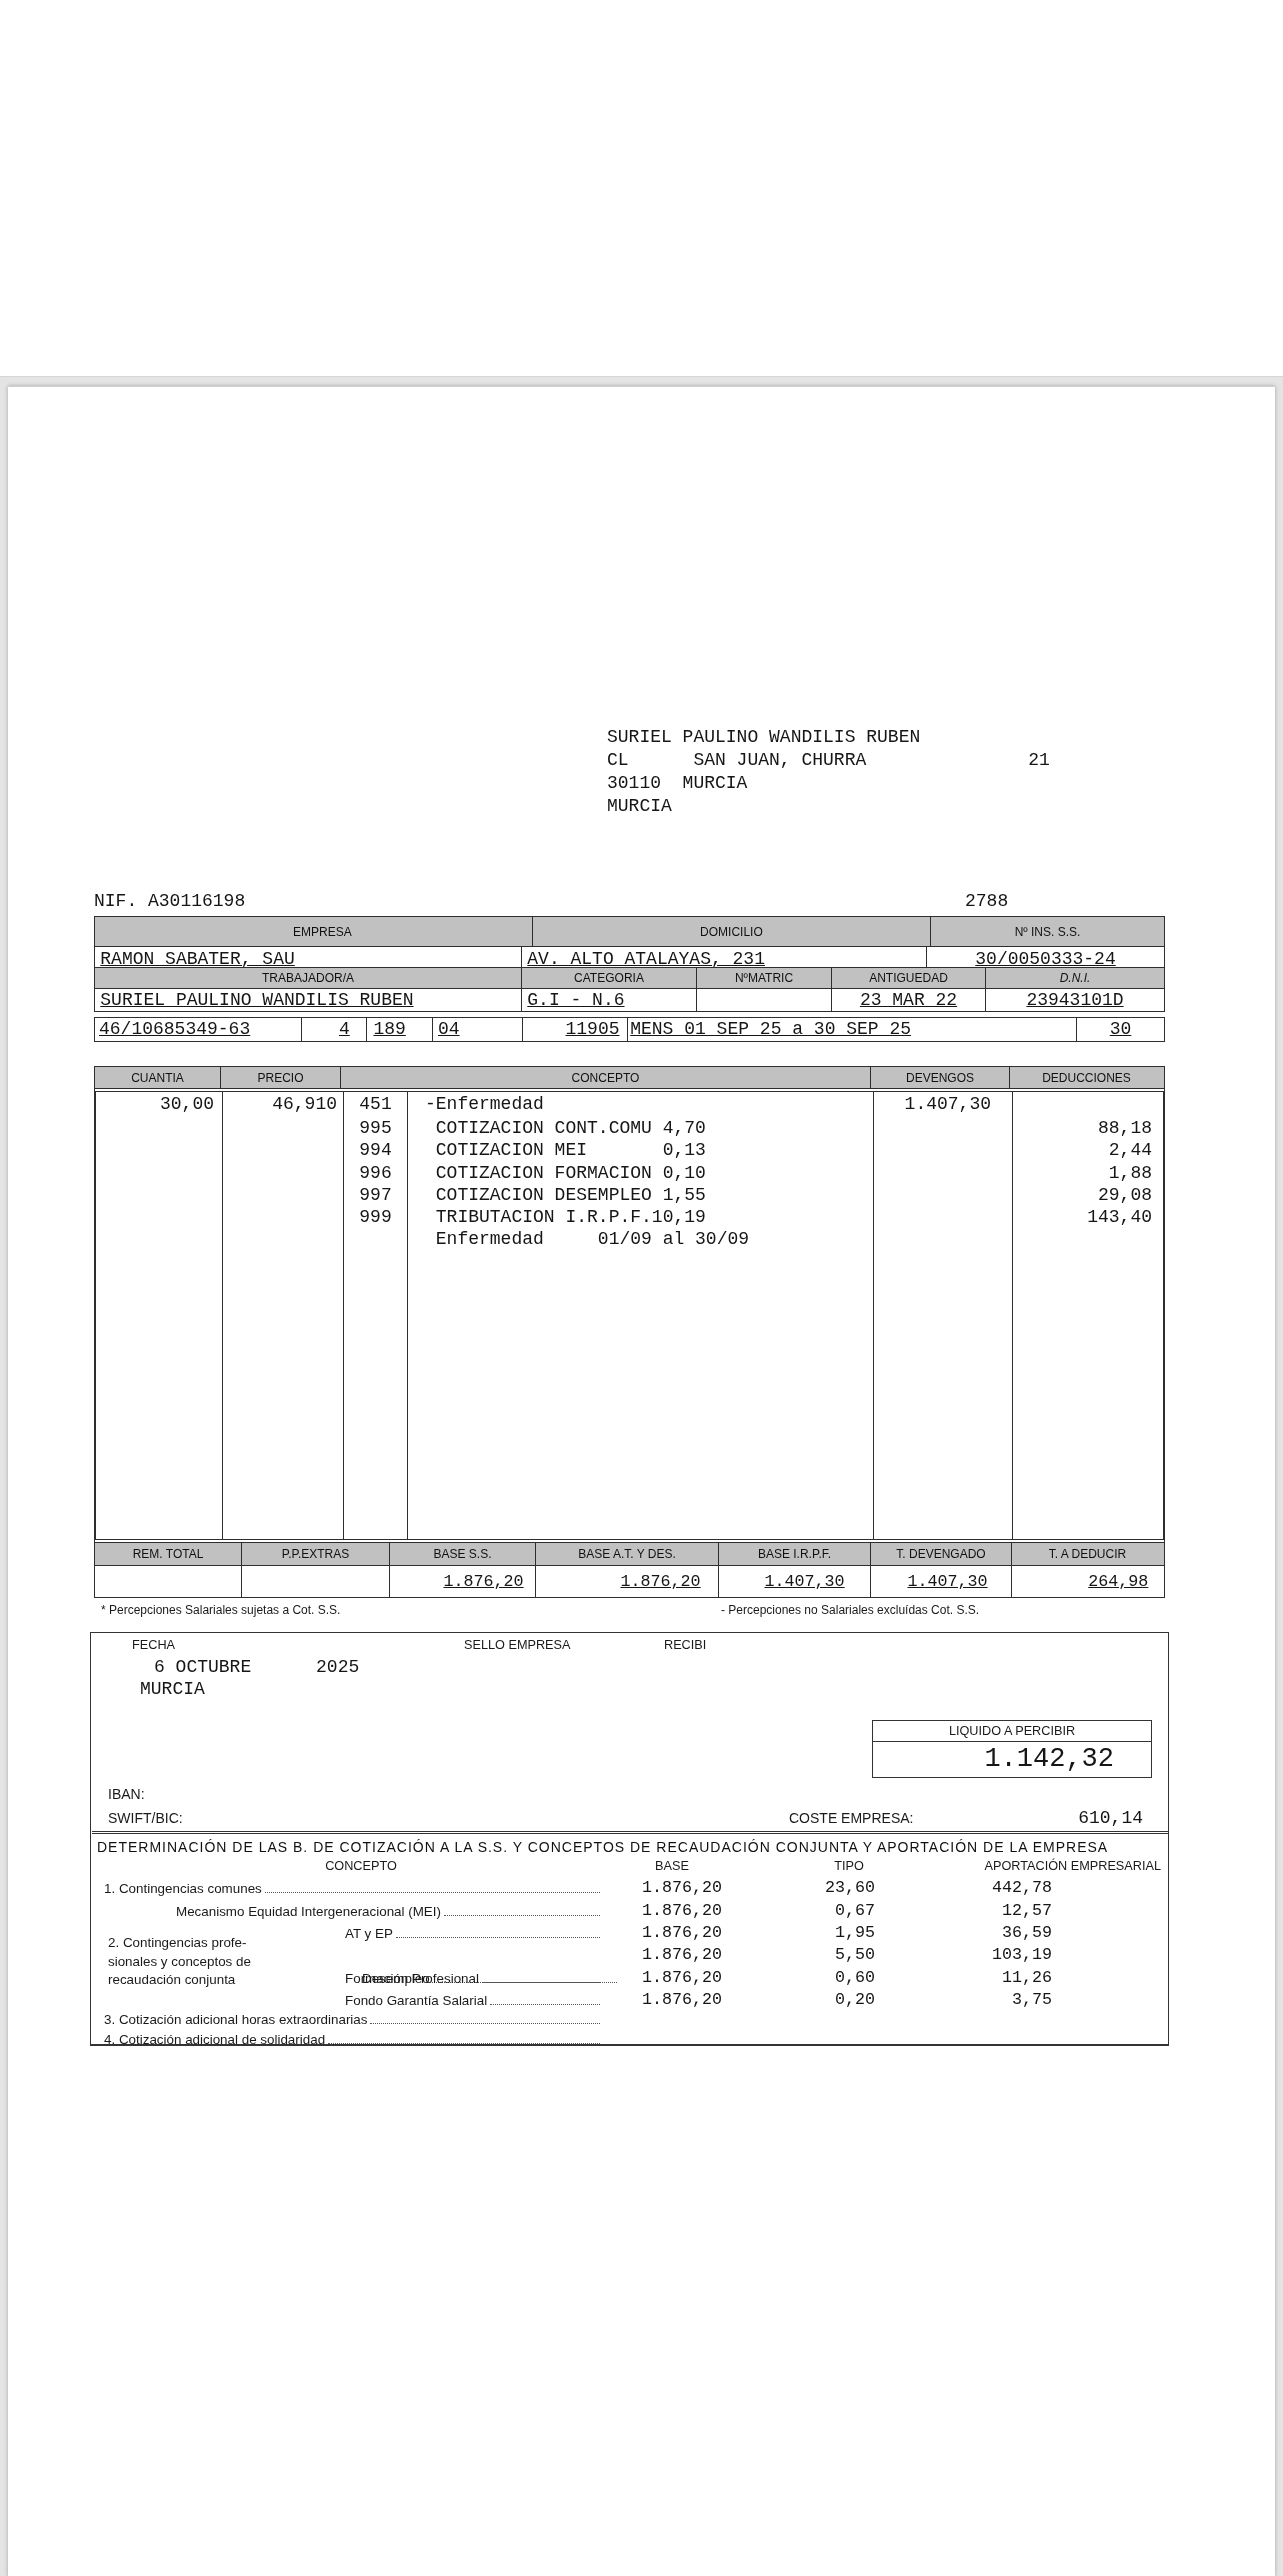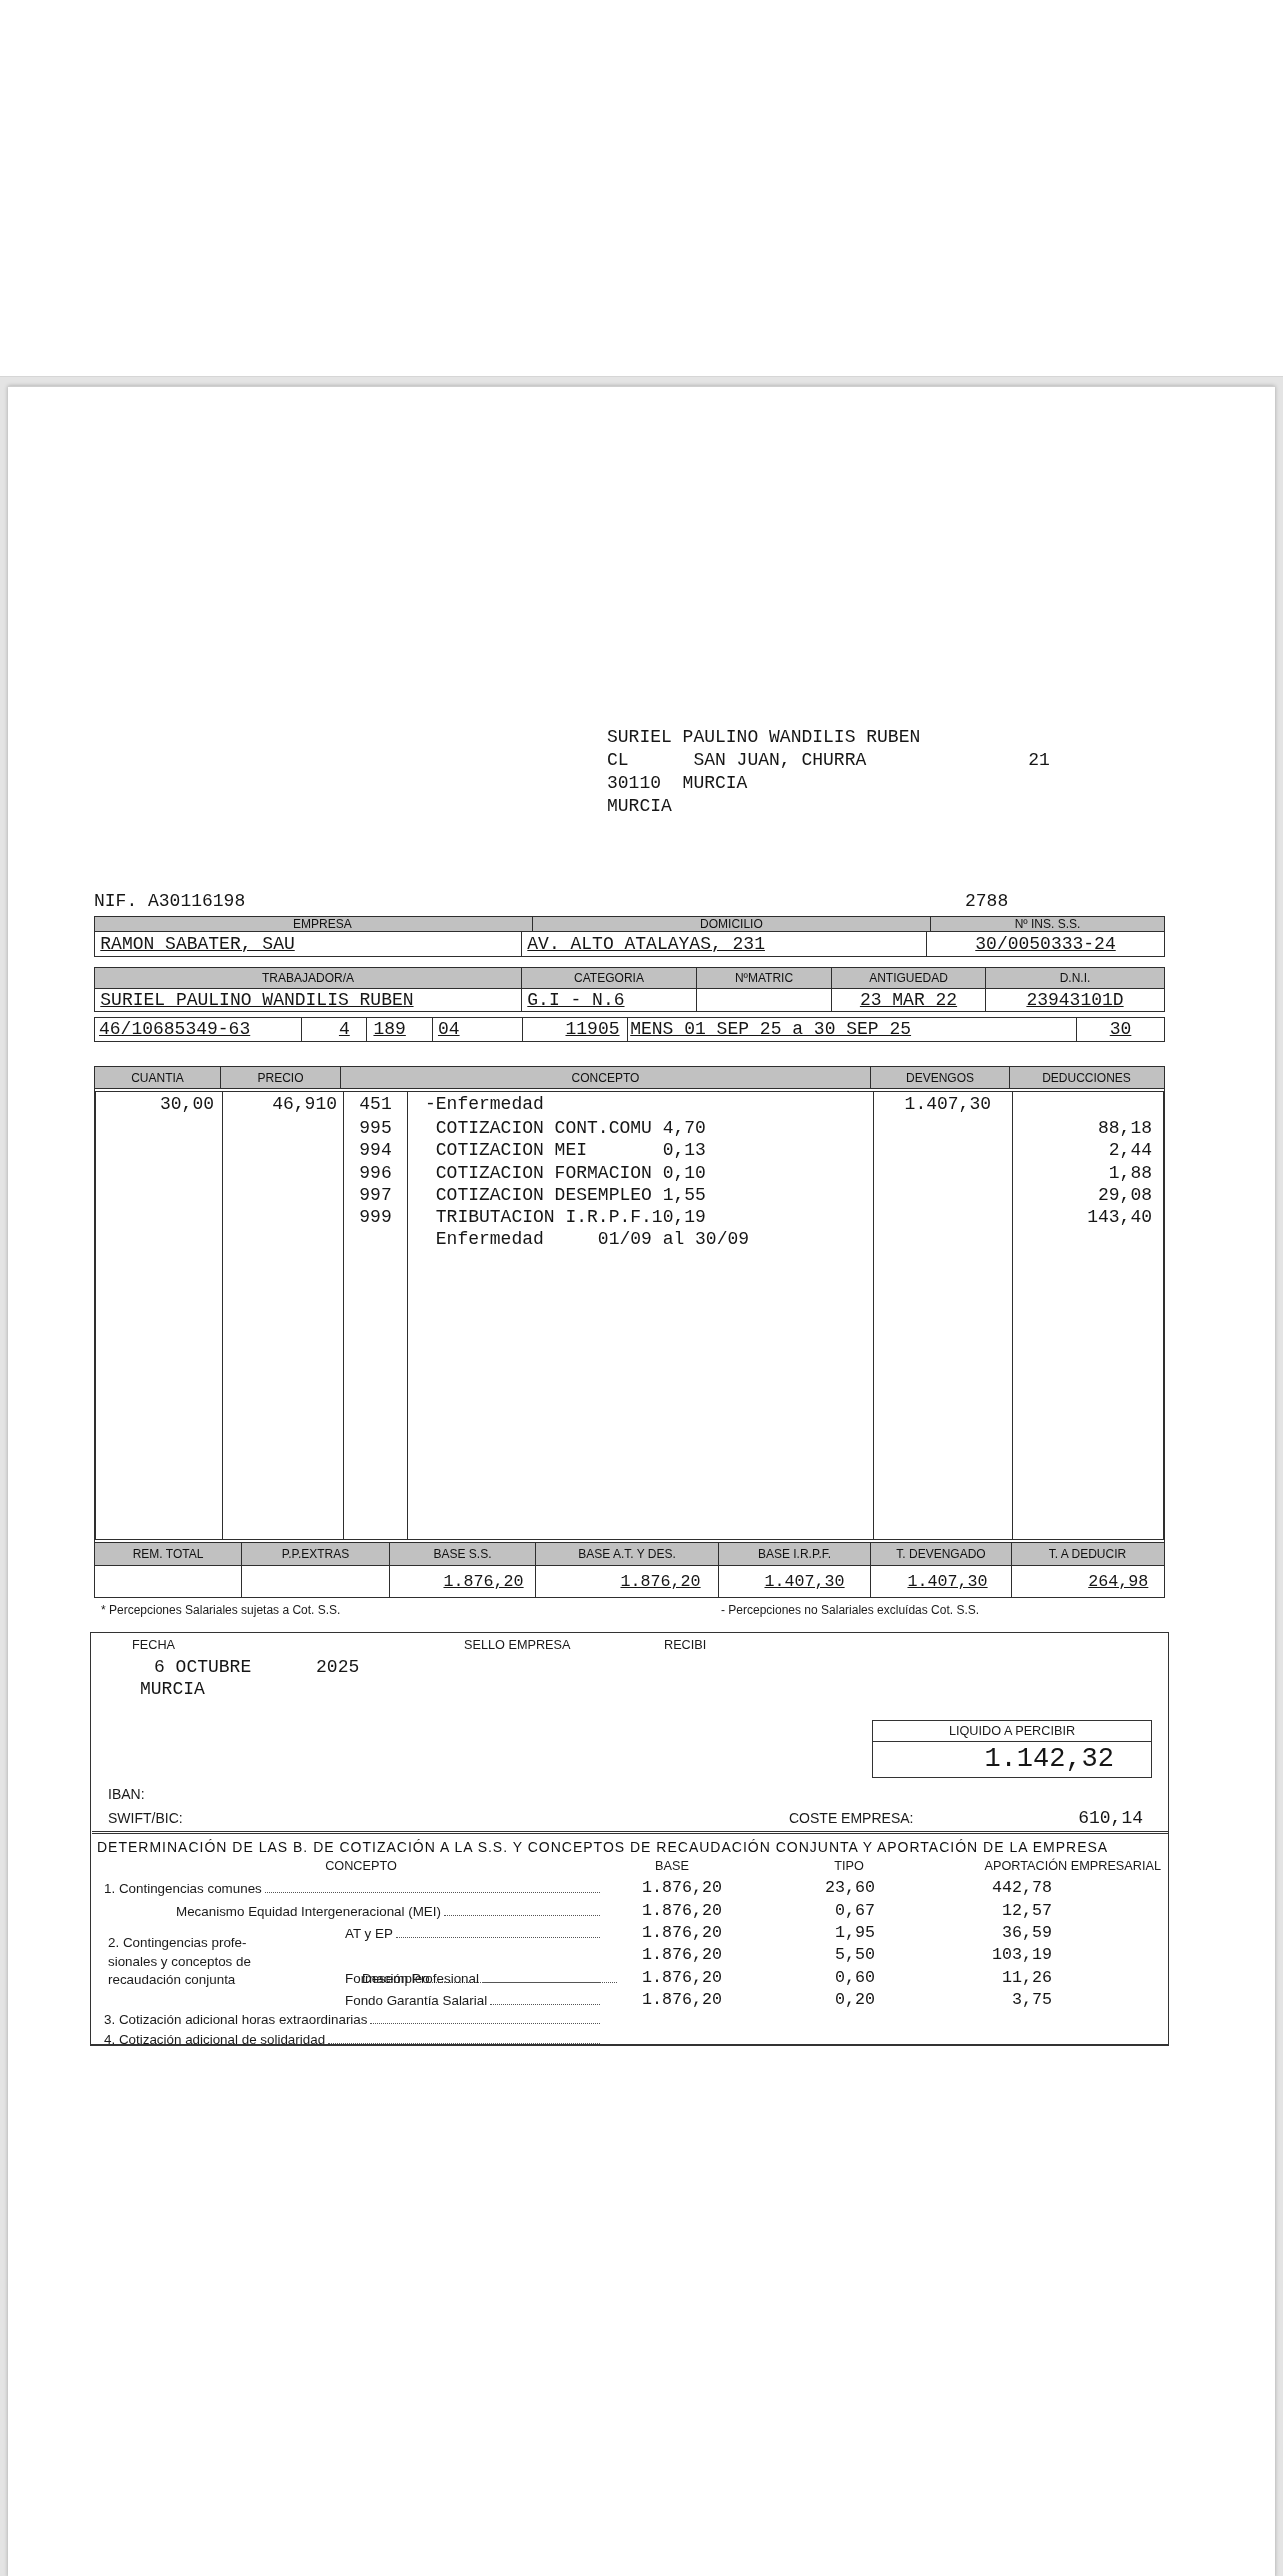--- a/index.html
+++ b/index.html
@@ -59,39 +59,39 @@
     <div class="mono">SURIEL PAULINO WANDILIS RUBEN</div>
     <div class="mono">CL      SAN JUAN, CHURRA               21</div>
     <div class="mono">30110  MURCIA</div>
     <div class="mono">MURCIA</div>
   </div>
 
   <div class="abs mono" style="left:94px;top:890px;">NIF. A30116198</div>
   <div class="abs mono" style="left:965px;top:890px;">2788</div>
 
   <div class="tbl" style="top:916px;">
-    <div class="thead" style="height:15px;padding-left:18px;">
+    <div class="thead" style="height:30px;padding-left:18px;">
       <div class="th" style="width:427px;">EMPRESA</div>
       <div class="th" style="width:405px;">DOMICILIO</div>
       <div class="th" style="width:237px;">Nº INS. S.S.</div>
     </div>
     <div class="trow" style="height:24px;">
       <div class="td mono" style="width:427px;padding-left:5.3px;">RAMON SABATER, SAU</div>
       <div class="td mono" style="width:405px;padding-left:5.3px;">AV. ALTO ATALAYAS, 231</div>
       <div class="td mono c" style="width:237px;">30/0050333-24</div>
     </div>
   </div>
 
   <div class="tbl" style="top:967px;">
     <div class="thead" style="height:21px;">
       <div class="th" style="width:427px;">TRABAJADOR/A</div>
       <div class="th" style="width:175px;">CATEGORIA</div>
       <div class="th" style="width:135px;">NºMATRIC</div>
       <div class="th" style="width:154px;">ANTIGUEDAD</div>
-      <div class="th" style="width:178px;">D.N.I.</div>
+      <div class="th" style="width:178px;font-style:italic;">D.N.I.</div>
     </div>
     <div class="trow" style="height:22px;">
       <div class="td mono" style="width:427px;padding-left:5.3px;">SURIEL PAULINO WANDILIS RUBEN</div>
       <div class="td mono" style="width:175px;padding-left:5.3px;">G.I - N.6</div>
       <div class="td mono" style="width:135px;"></div>
       <div class="td mono c" style="width:154px;">23 MAR 22</div>
       <div class="td mono c" style="width:178px;">23943101D</div>
     </div>
   </div>
 

